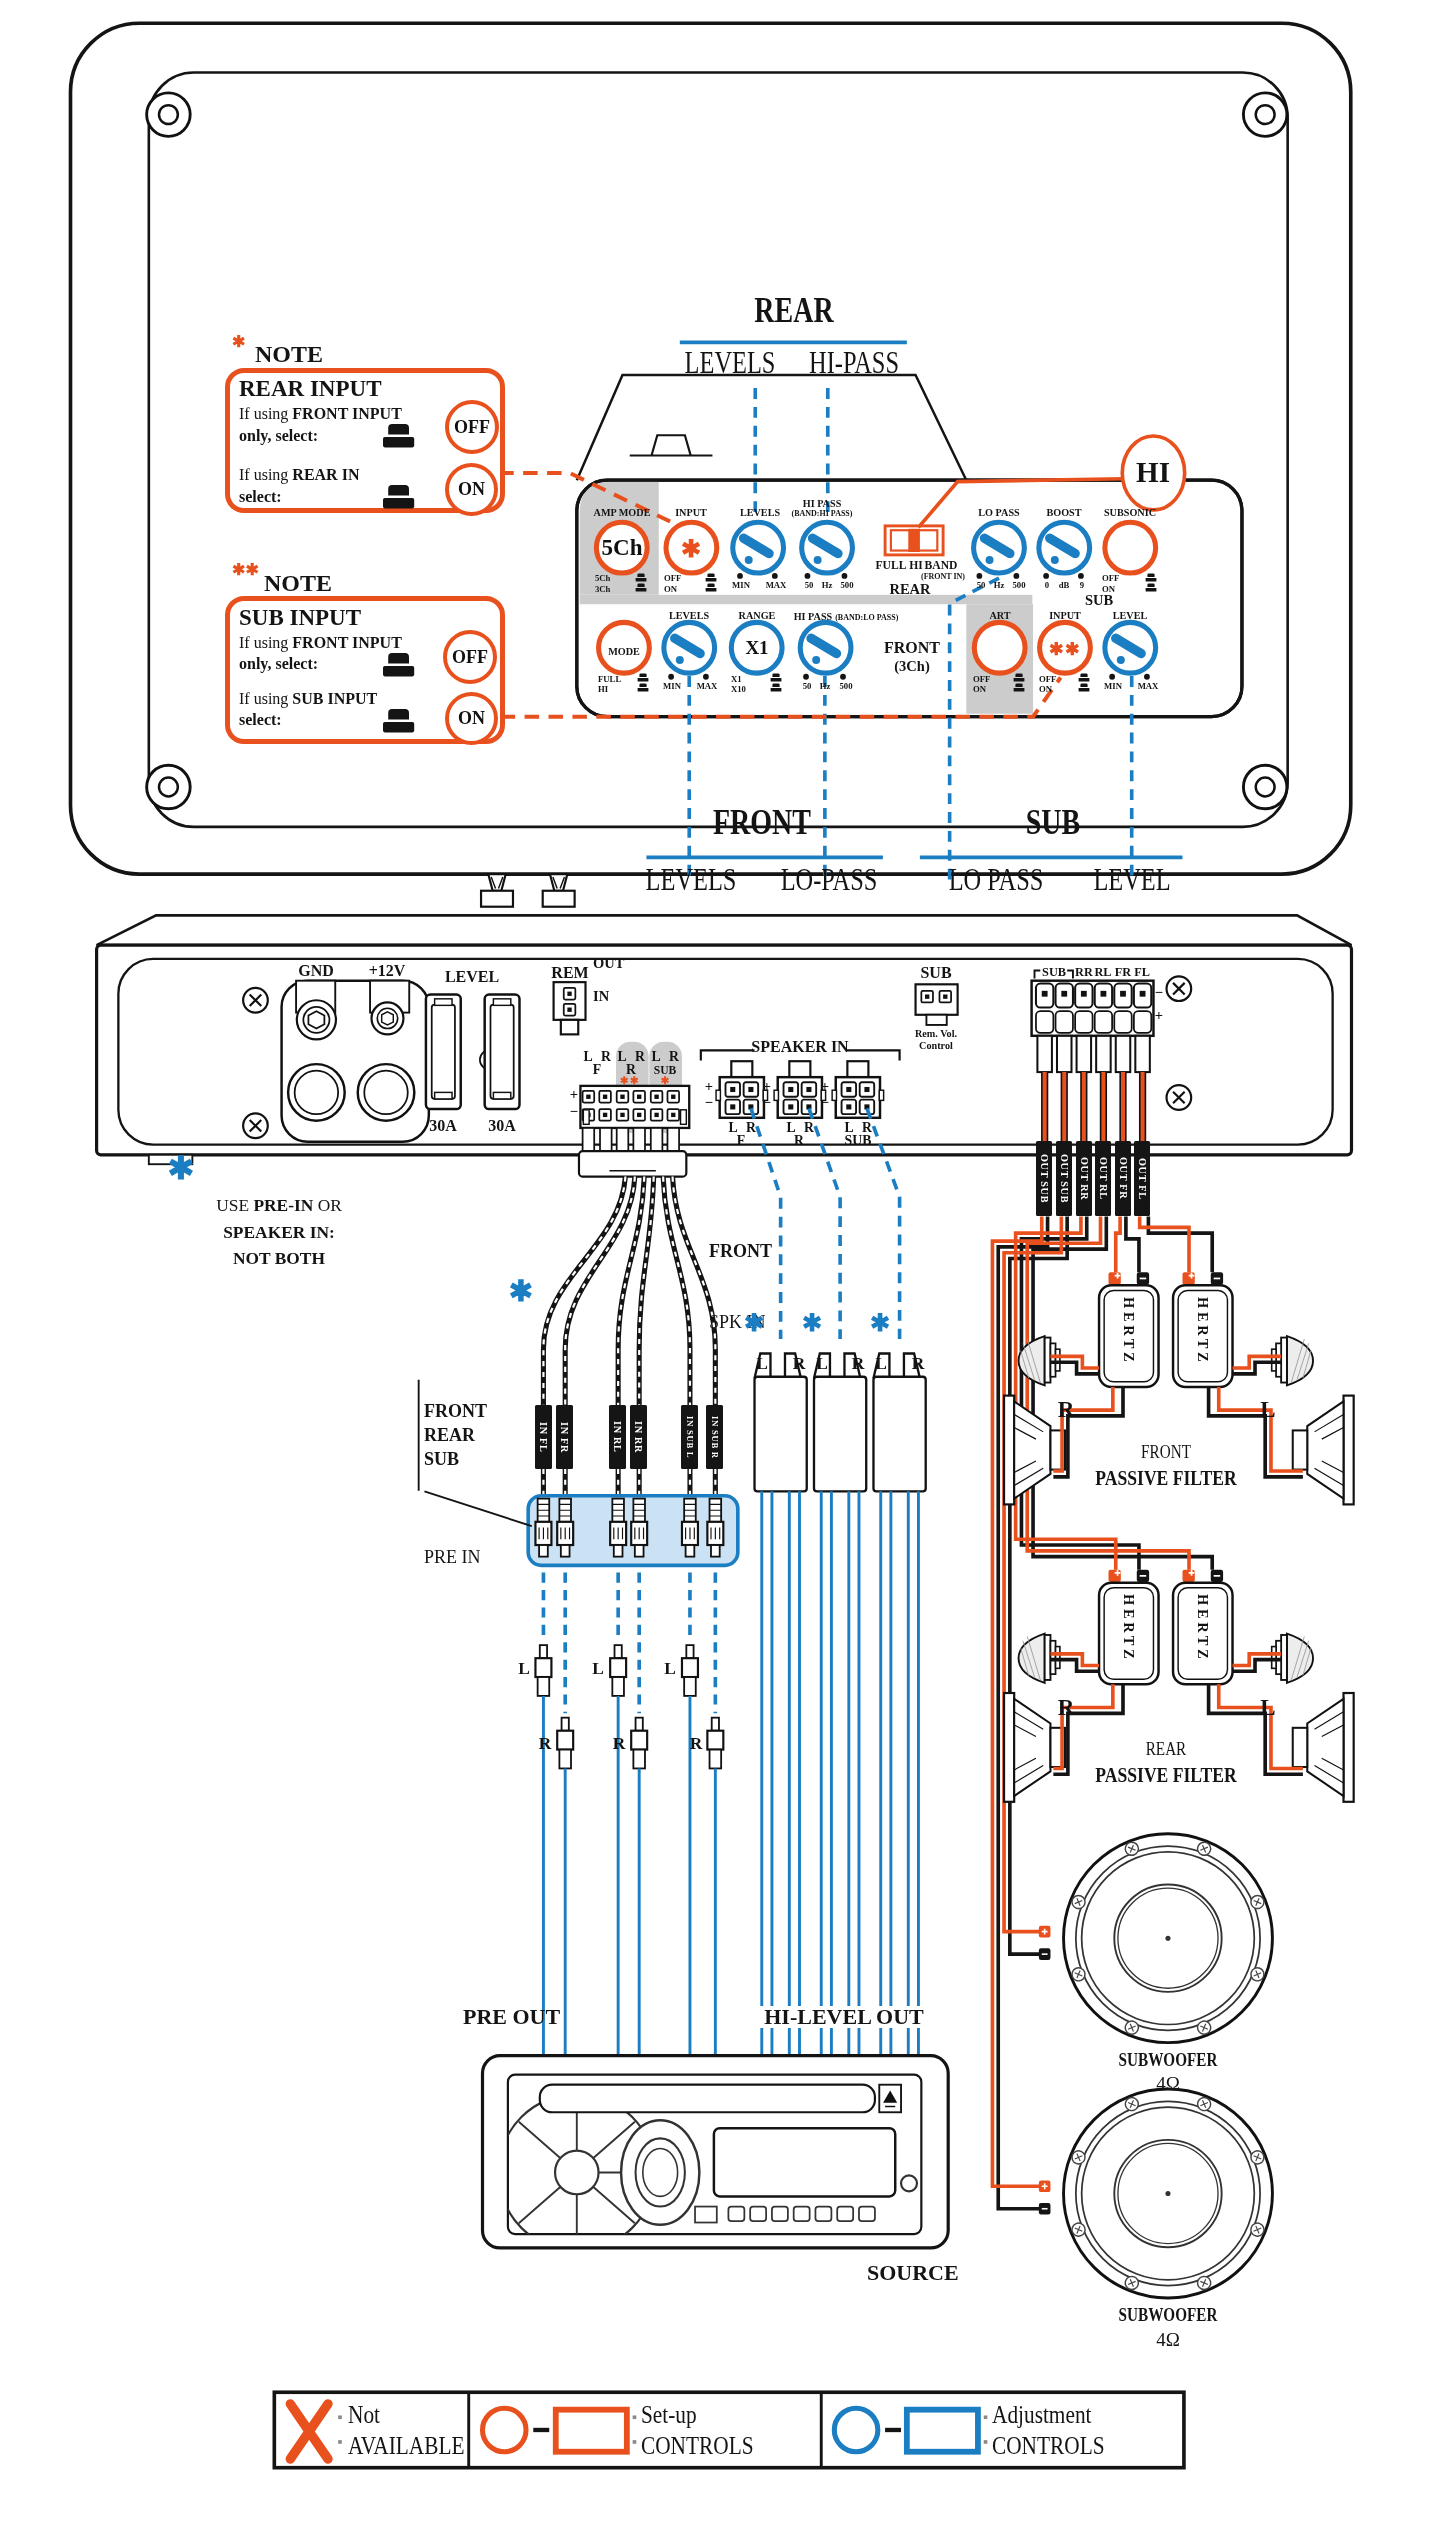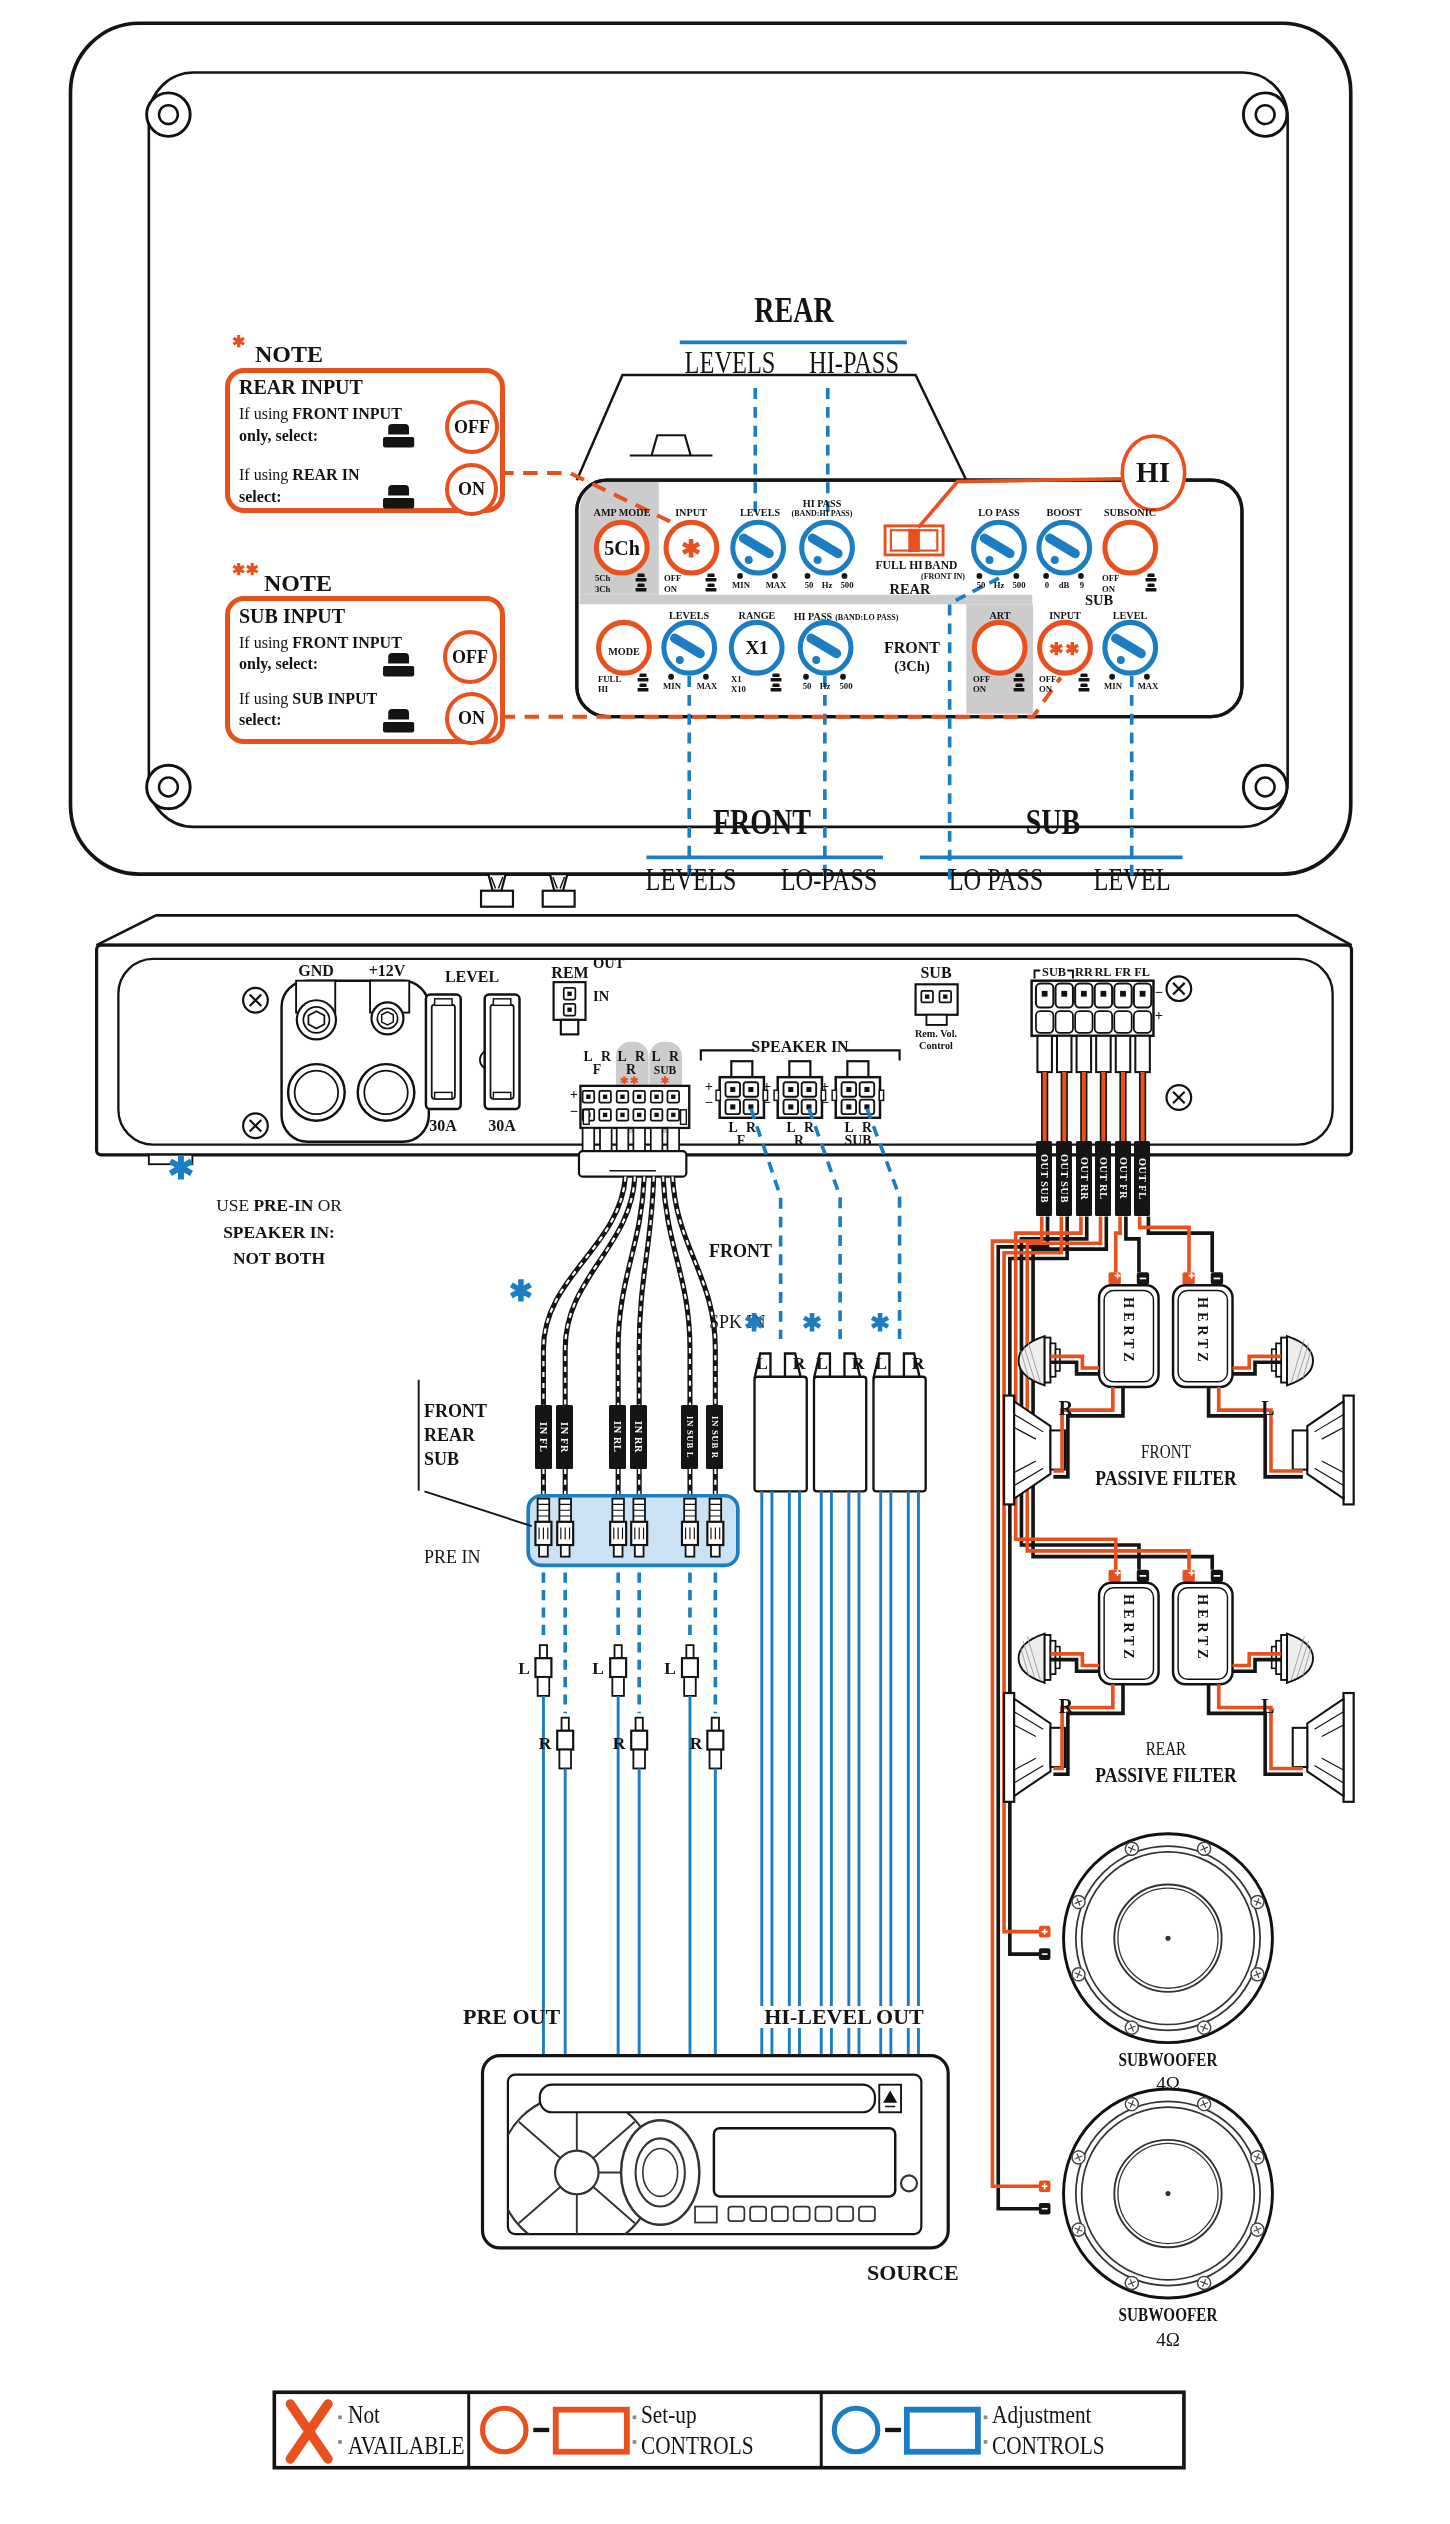--- a/index.html
+++ b/index.html
@@ -11,21 +11,21 @@
   .C{transform:translateX(-50%);}
   .CX{transform:translateX(-50%) scaleX(.8);}
   .LX{transform:scaleX(.82);transform-origin:0 50%;}
   .B{font-weight:700;}
   .O{color:#E8511E;}
   .BL{color:#1B7EC3;}
   .bg{background:#fff;padding:0 4.4px;}
   .s11{font-size:8px}.s12{font-size:8.7px}.s14{font-size:10.2px}
   .s16{font-size:11.6px}.s17{font-size:12.3px}.s19{font-size:13.8px}.s20{font-size:14.5px}
   .s22{font-size:16px}.s24{font-size:17.4px}.s25{font-size:18px}.s26{font-size:19px}
-  .s28{font-size:20px}.s30{font-size:22px}.s33{font-size:24px}.s36{font-size:26px}
+  .s28{font-size:23px}.s30{font-size:22px}.s33{font-size:24px}.s36{font-size:26px}
   .s40{font-size:29px}.s42{font-size:30.5px}.s44{font-size:32px}.s48{font-size:35px}
   
   .hat{position:absolute;width:12.3px;height:8.7px;}
   .hat::before{content:"";position:absolute;left:2.2px;top:0;width:8px;height:4.4px;background:#141414;border-radius:1.5px 1.5px 0 0;}
   .hat::after{content:"";position:absolute;left:0;bottom:0;width:12.3px;height:3.6px;background:#141414;border-radius:0.7px;}
   .hat.big{transform:scale(2.6);transform-origin:0 0;}
   
   .oval{position:absolute;border:4.4px solid #E8511E;border-radius:50%;background:#fff;
         display:flex;align-items:center;justify-content:center;font-weight:700;}
   

